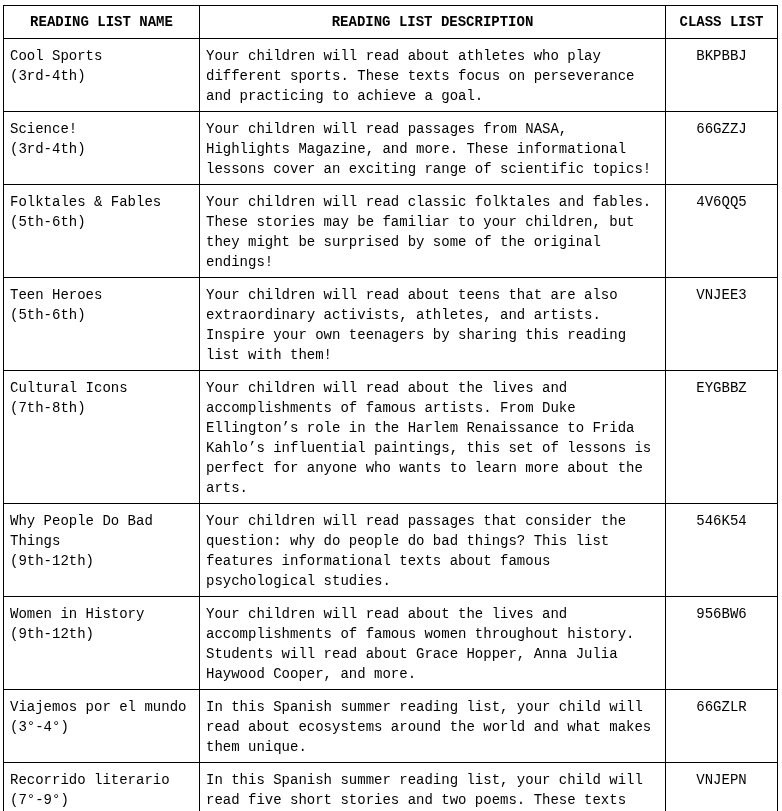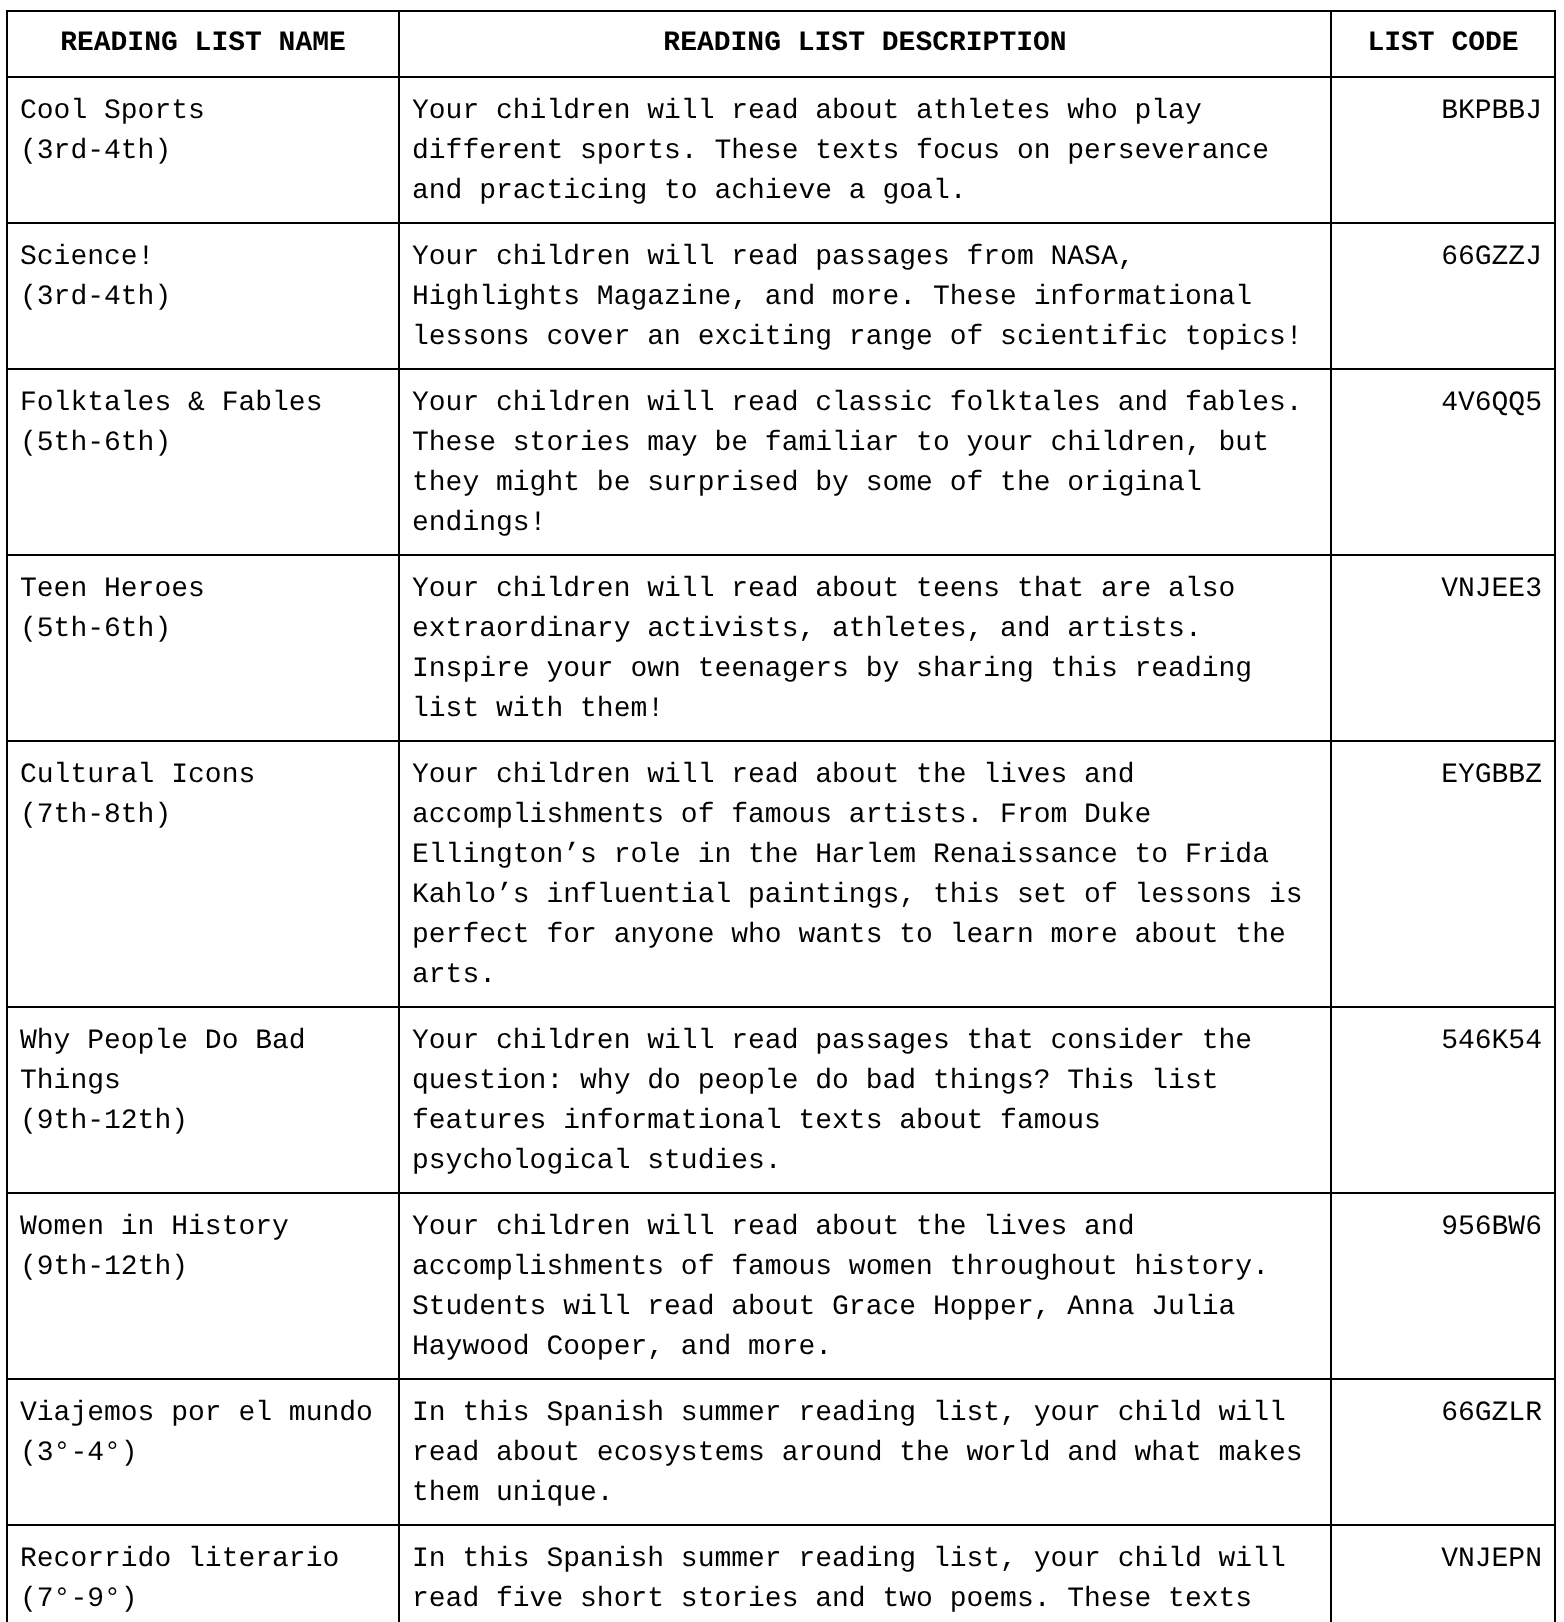--- a/index.html
+++ b/index.html
@@ -15,37 +15,37 @@
       border: 1px solid #000;
       vertical-align: top;
       padding: 7px 6px 5px 6px;
       line-height: 20px;
       font-family: Liberation Mono, monospace;
     }
     .tbl th {
       font-weight: bold; text-align: center; vertical-align: middle;
       height: 18px; padding: 6px 6px 6px 6px;
     }
-    .tbl td.code { text-align: right; }
+    .tbl td.code { text-align: center; }
     .name-line, .grade-line { display: block; }
   </style>
 </head>
 <body>
 
 <table class="tbl">
   <colgroup>
     <col style="width:196px">
     <col style="width:466px">
     <col style="width:112px">
   </colgroup>
   <thead>
     <tr>
       <th>READING LIST NAME</th>
       <th>READING LIST DESCRIPTION</th>
-      <th>LIST CODE</th>
+      <th>CLASS LIST</th>
     </tr>
   </thead>
   <tbody id="rows">
       <tr style="height: 50px; margin-left: 24px;">
         <td>
           <span class="name-line">Cool Sports</span>
           <span class="grade-line">(3rd-4th)</span>
         </td>
         <td>Your children will read about athletes who play different sports. These texts focus on perseverance and practicing to achieve a goal.</td>
         <td class="code">BKPBBJ</td>

